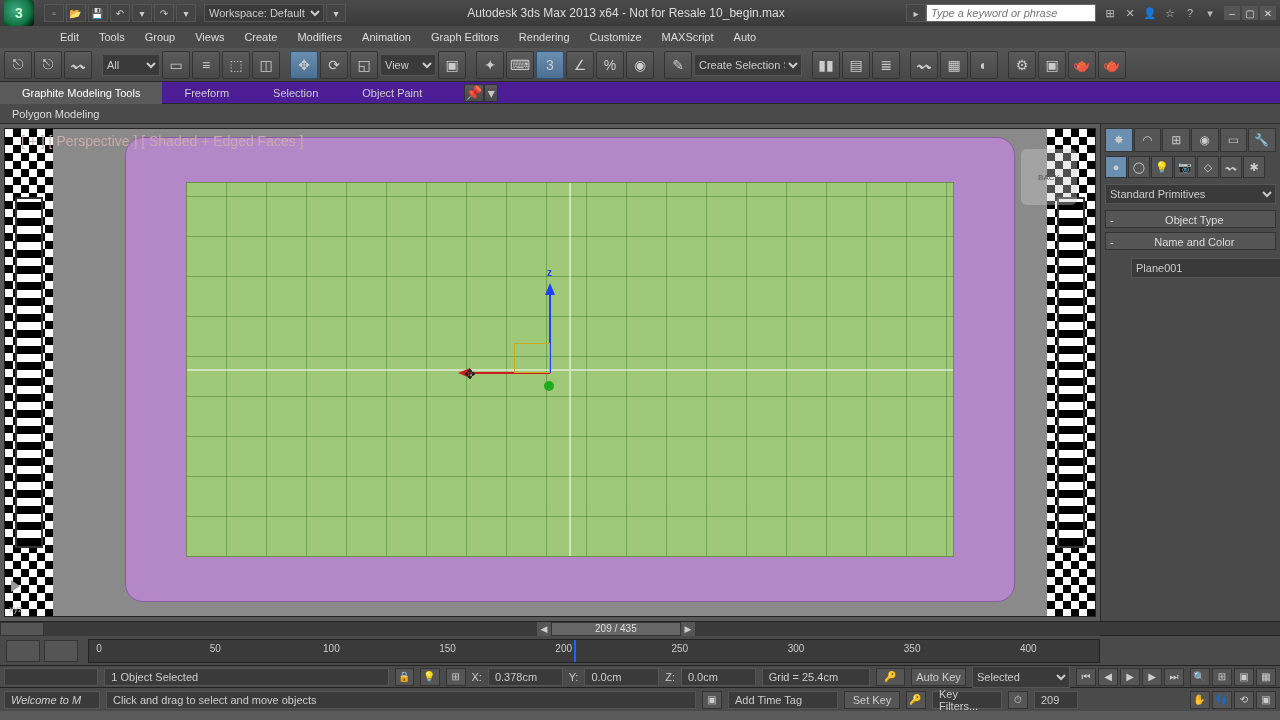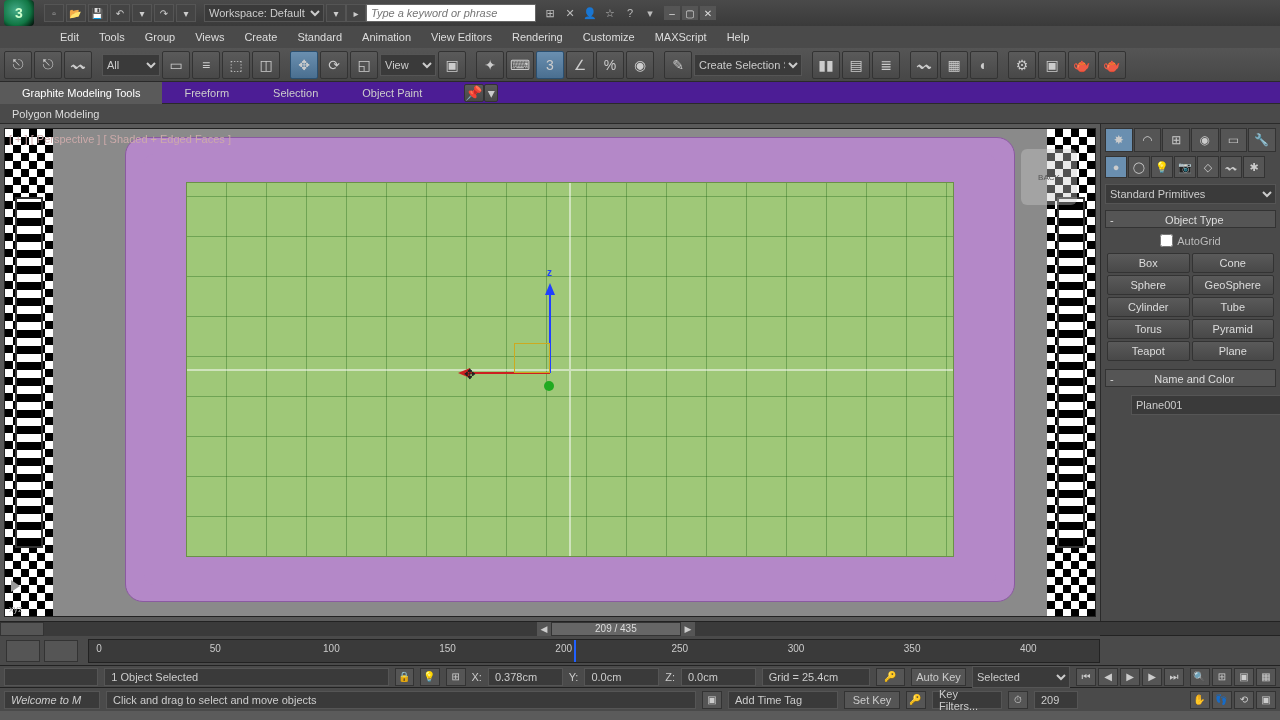--- a/index.html
+++ b/index.html
@@ -33,21 +33,21 @@
 
 .ribbon { height: 22px; background: #4c1d95; display: flex; align-items: center; border-bottom: 1px solid #2a2a2a; }
 .ribbon-tab { padding: 0 22px; height: 22px; display: flex; align-items: center; color: #ccc; }
 .ribbon-tab.active { background: #5a5a5a; color: #fff; }
 .ribbon2 { height: 20px; background: #4a4a4a; display: flex; align-items: center; padding-left: 12px; color: #ddd; border-bottom: 1px solid #2a2a2a; }
 
 
 .main { display: flex; height: 497px; }
 .viewport-area { flex: 1; position: relative; background: #5a5a5a; padding: 4px; }
 .viewport { position: relative; width: 100%; height: 100%; background: #8a8a8a; border: 1px solid #222; overflow: hidden; }
-.vp-label { position: absolute; top: 4px; left: 4px; color: #caa; font-size: 11px; z-index: 10; }
+.vp-label { position: absolute; top: 4px; left: 16px; color: #caa; font-size: 14px; z-index: 10; }
 
 
 .checker { position: absolute; top: 0; bottom: 0; width: 48px; background: repeating-conic-gradient(#000 0 25%, #fff 0 50%) 0 0 / 16px 16px; }
 .checker.left { left: 0; }
 .checker.right { right: 0; }
 .checker-inner { position: absolute; top: 14%; bottom: 14%; left: 10px; right: 10px; background: repeating-linear-gradient(0deg, #000 0 8px, #fff 8px 16px); border: 2px solid #333; }
 
 
 .frame-outer { position: absolute; top: 8px; left: 120px; right: 80px; bottom: 14px; background: #b488c8; border: 1px solid #8a5aa0; border-radius: 18px; }
 .frame-inner { position: absolute; top: 16px; left: 18px; right: 18px; bottom: 16px; background: #b488c8; border-radius: 10px; }
@@ -133,20 +133,21 @@
     <div class="qat-btn">▾</div>
     <div class="qat-btn">↷</div>
     <div class="qat-btn">▾</div>
   </div>
   <div class="workspace">
     <select class="">
       <option>Workspace: Default</option>
     </select>
     <div class="qat-btn" style="margin-left:2px">▾</div>
   </div>
+  <div class="title-text">Autodesk 3ds Max  2013 x64 - Not for Resale    10_begin.max</div>
   <div class="qat-btn">▸</div>
   <input class="search-box" placeholder="Type a keyword or phrase" style="">
   <div class="title-icons">
     <div class="ic">⊞</div>
     <div class="ic">✕</div>
     <div class="ic">👤</div>
     <div class="ic">☆</div>
     <div class="ic">?</div>
     <div class="ic">▾</div>
   </div>
@@ -156,27 +157,27 @@
     <div class="win-btn">✕</div>
   </div>
 </div>
 
 <div class="menubar">
   <span>Edit</span>
   <span>Tools</span>
   <span>Group</span>
   <span>Views</span>
   <span>Create</span>
-  <span>Standard</span>
+  <span>Modifiers</span>
   <span>Animation</span>
-  <span>View Editors</span>
+  <span>Graph Editors</span>
   <span>Rendering</span>
   <span>Customize</span>
   <span>MAXScript</span>
-  <span>Help</span>
+  <span>Auto</span>
 </div>
 
 <div class="toolbar">
   <div class="tbtn">⎋</div>
   <div class="tbtn">⎋</div>
   <div class="tbtn">〰</div>
   <div class="tsep"></div>
   <select class="tsel" style="width:58px"><option>All</option></select>
   <div class="tbtn">▭</div>
   <div class="tbtn">≡</div>
@@ -271,38 +272,20 @@
       <div class="cmd-sub active">●</div>
       <div class="cmd-sub">◯</div>
       <div class="cmd-sub">💡</div>
       <div class="cmd-sub">📷</div>
       <div class="cmd-sub">◇</div>
       <div class="cmd-sub">〰</div>
       <div class="cmd-sub">✱</div>
     </div>
     <select class="cmd-select"><option>Standard Primitives</option></select>
     <div class="rollout-hdr"><span style="float:left;margin-left:4px">-</span><span>Object Type</span></div>
-    <div class="rollout-body">
-      <div class="autogrid">
-          <input type="checkbox" style="">
-          <span>AutoGrid</span>
-        </div>
-      <div class="btn-grid">
-        <div class="obj-btn">Box</div>
-        <div class="obj-btn">Cone</div>
-        <div class="obj-btn">Sphere</div>
-        <div class="obj-btn">GeoSphere</div>
-        <div class="obj-btn">Cylinder</div>
-        <div class="obj-btn">Tube</div>
-        <div class="obj-btn">Torus</div>
-        <div class="obj-btn">Pyramid</div>
-        <div class="obj-btn">Teapot</div>
-        <div class="obj-btn">Plane</div>
-      </div>
-    </div>
     <div class="rollout-hdr" style="margin-top:4px"><span style="float:left;margin-left:4px">-</span><span>Name and Color</span></div>
     <div class="rollout-body">
       <div class="name-row">
         <input class="name-input" value="Plane001" style="">
         <div class="color-swatch"></div>
       </div>
     </div>
   </div>
 </div>
 

